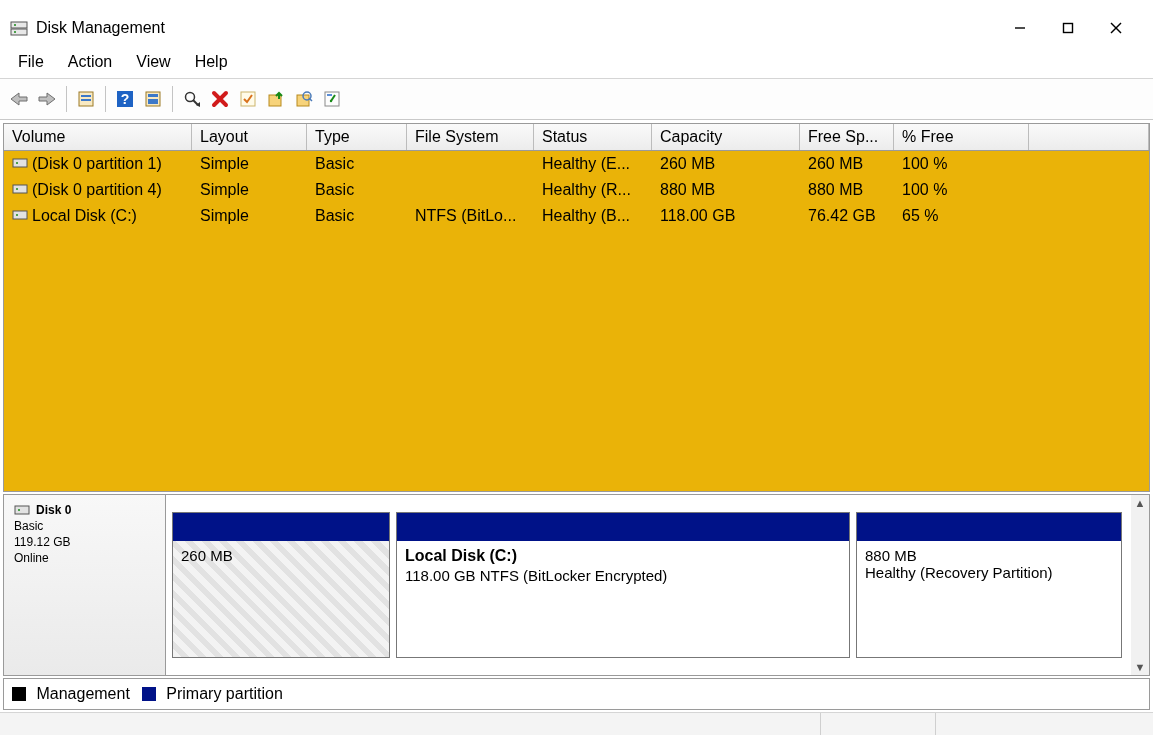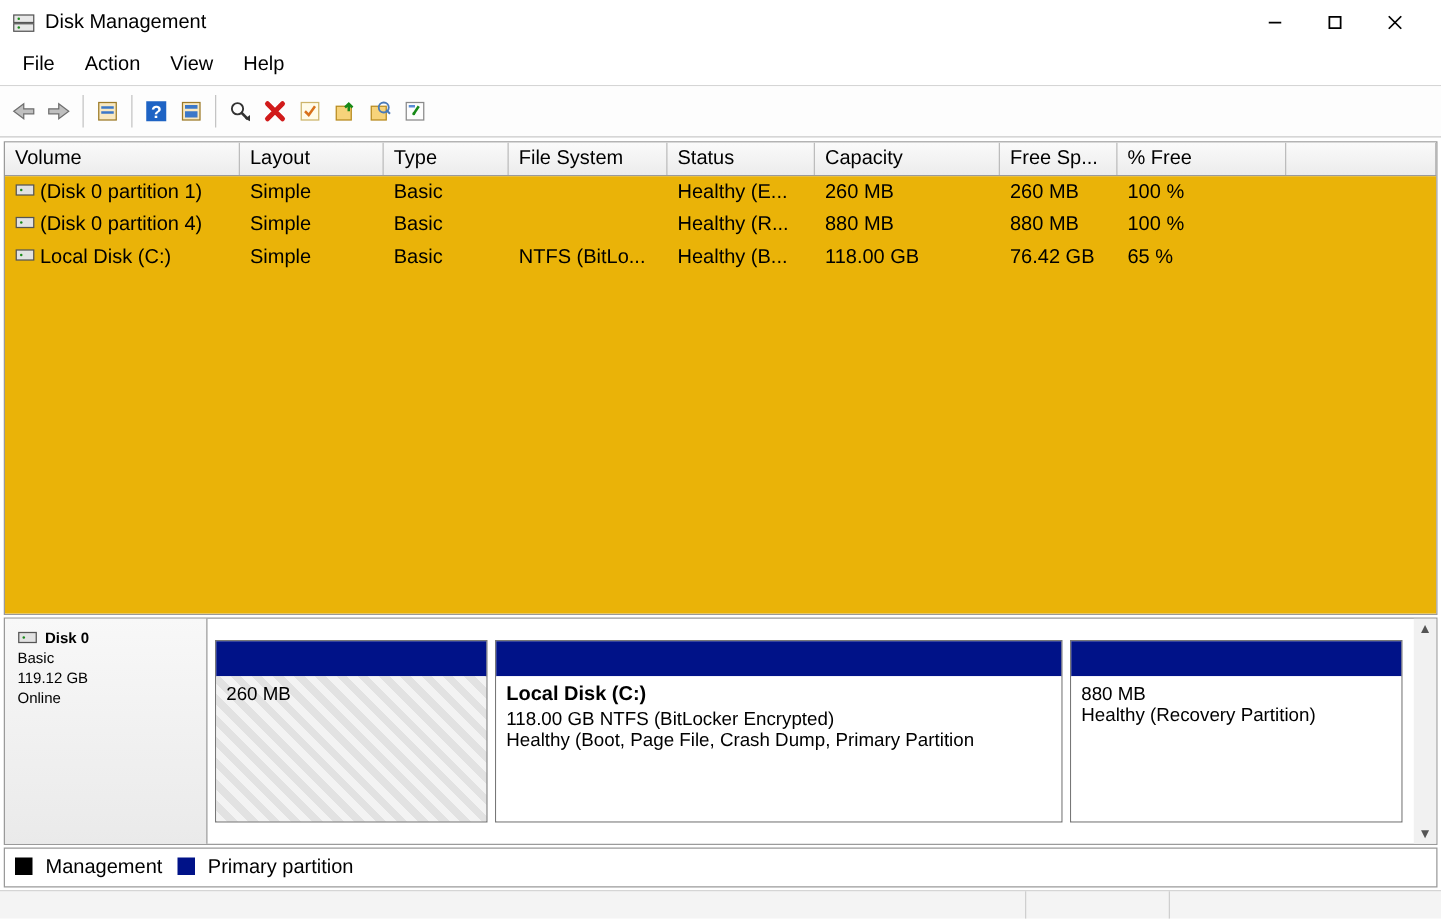--- a/index.html
+++ b/index.html
@@ -1,18 +1,18 @@
 <!DOCTYPE html>
 <html><head>
 <meta charset="utf-8">
 <style>
 html,body{margin:0;padding:0;height:100%;font-family:"Segoe UI",Tahoma,Arial,sans-serif;font-size:15px;color:#000;background:#fff;}
 body{display:flex;flex-direction:column;width:1153px;height:735px;box-sizing:border-box;}
 
-.titlebar{display:flex;align-items:center;height:36px;padding:0 14px 0 10px;}
+.titlebar{display:flex;align-items:center;height:36px;padding:10px 14px 0 10px;}
 .titlebar .app-icon{width:18px;height:18px;margin-right:8px;}
 .titlebar .title{flex:1 1 auto;font-size:16px;white-space:nowrap;}
 .titlebar .winctrl{width:46px;height:30px;display:flex;align-items:center;justify-content:center;margin-left:2px;}
 .titlebar .winctrl svg{stroke:#000;}
 
 .menubar{display:flex;align-items:center;height:32px;padding:0 6px;border-bottom:1px solid #d5d5d5;font-size:16px;}
 .menubar .menuitem{padding:4px 12px;text-align:right;}
 
 .toolbar{display:flex;align-items:center;height:36px;padding:2px 6px;border-bottom:1px solid #c9c9c9;background:#fdfdfd;gap:2px;}
 .toolbar .tbtn{width:26px;height:26px;display:flex;align-items:center;justify-content:center;}
@@ -248,21 +248,20 @@
         <div class="cap"></div>
         <div class="body">
           <div>260 MB</div>
         </div>
       </div>
       <div class="part" style="width: 454px;">
         <div class="cap"></div>
         <div class="body">
           <div class="pname">Local Disk  (C:)</div>
           <div>118.00 GB NTFS (BitLocker Encrypted)</div>
-          <div>Healthy (Boot, Page File, Crash Dump, Primary Partition</div>
         </div>
       </div>
       <div class="part" style="width: 266px;">
         <div class="cap"></div>
         <div class="body">
           <div>880 MB</div>
           <div>Healthy (Recovery Partition)</div>
         </div>
       </div>
     </div>

